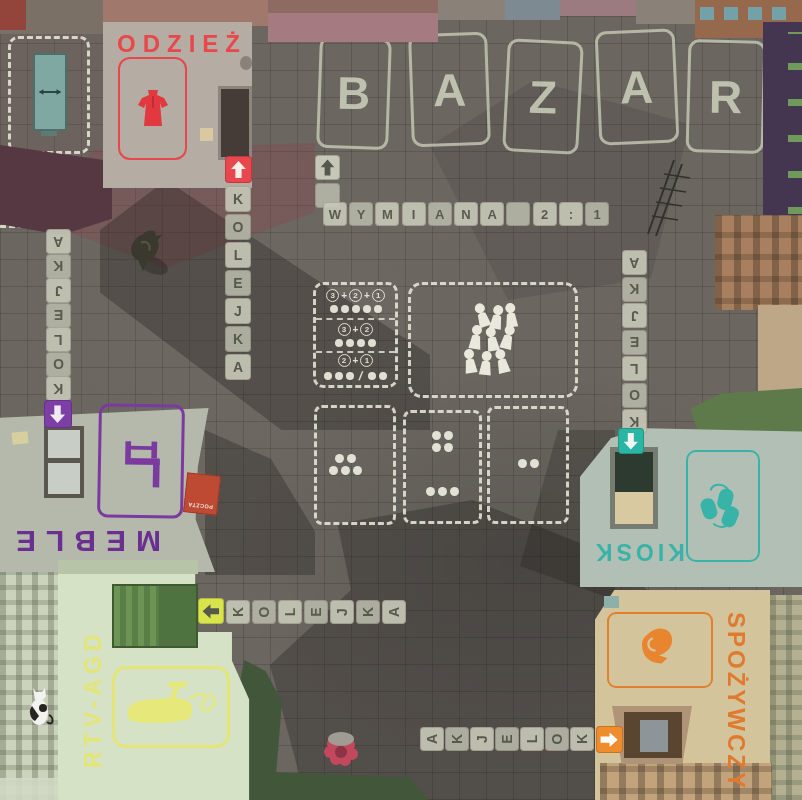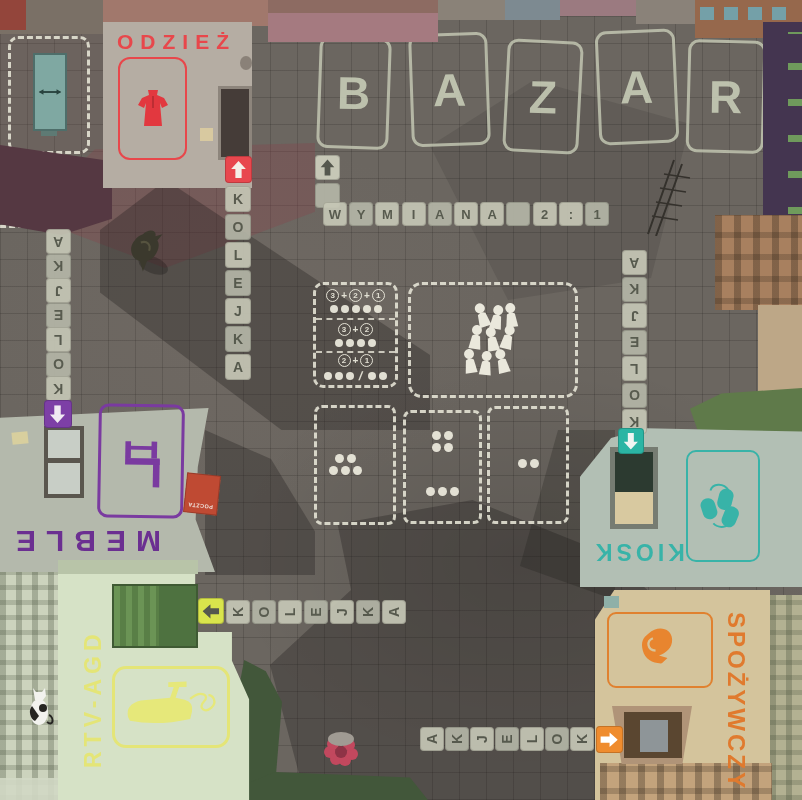--- a/index.html
+++ b/index.html
@@ -183,21 +183,21 @@
   <div class="bld win-grid" style="left:0;top:556px;width:62px;height:244px;background-color:#ccd3bd;"></div>
   <div class="bld" style="left:0;top:778px;width:255px;height:22px;background:#d2d8c4;opacity:.9;"></div>
   <div class="bld win-grid" style="left:770px;top:595px;width:32px;height:205px;background-color:#b3b192;"></div>
   <div class="bld brick-win" style="left:600px;top:763px;width:172px;height:37px;background-color:#c3a37c;z-index:4;"></div>
   <div class="bld" style="left:228px;top:660px;width:54px;height:140px;background:#42573a;
               clip-path:polygon(30% 0,70% 8%,100% 30%,85% 100%,0 100%,10% 40%);"></div>
   <div class="bld" style="left:248px;top:772px;width:180px;height:28px;background:#42573a;
               clip-path:polygon(0 40%,15% 0,90% 20%,100% 100%,0 100%);"></div>
 
   <div class="bld" style="left:103px;top:22px;width:149px;height:166px;background:#b5ada3;"></div>
-  <div class="shop-title" style="left:117px;top:30px;font-size:21px;letter-spacing:7px;color:#e8474b;">ODZIEŻ</div>
+  <div class="shop-title" style="left:117px;top:30px;font-size:24px;letter-spacing:7px;color:#e8474b;">ODZIEŻ</div>
   <div class="icon-frame" style="left:118px;top:57px;width:69px;height:103px;border:2.5px solid #e8474b;border-radius:12px;">
     <svg width="44" height="42" viewBox="0 0 44 42">
       <path d="M17 2 L27 2 L26 7 L33 10 L37 17 L31 20 L29 15 L31 38 L13 38 L15 15 L13 20 L7 17 L11 10 L18 7 Z" fill="#e2383f"></path>
       <path d="M22 8 L22 20" stroke="#b02a30" stroke-width="1.5"></path>
     </svg>
   </div>
   <div class="bld-detail" style="left:218px;top:86px;width:34px;height:74px;background:#453c38;border:3px solid #8d857c;box-sizing:border-box;"></div>
   <div class="bld-detail" style="left:200px;top:128px;width:13px;height:13px;background:#d8c9a0;"></div>
   <div class="bld-detail" style="left:240px;top:56px;width:12px;height:14px;background:#8a8178;border-radius:50%;"></div>
 

